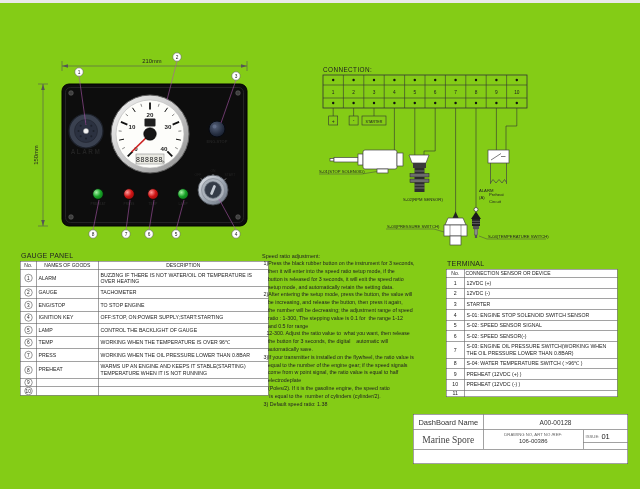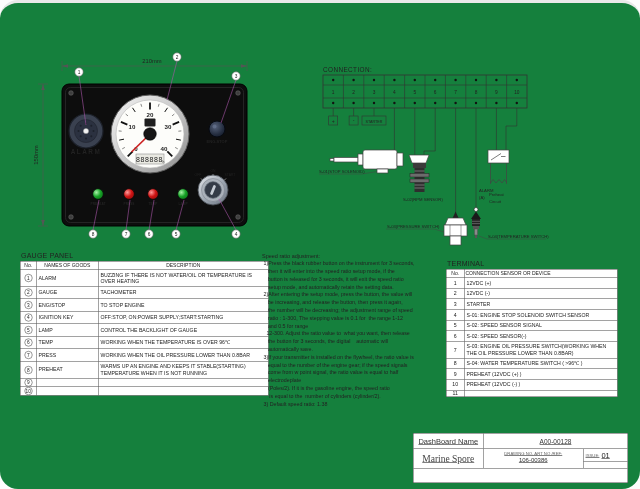--- a/index.html
+++ b/index.html
@@ -1,17 +1,17 @@
 <!DOCTYPE html>
 <html><head>
 <meta charset="utf-8">
 <style>
   html,body{margin:0;padding:0;}
   body{width:640px;height:489px;background:#fdfdfd;font-family:"Liberation Sans",sans-serif;overflow:hidden;}
-  .sheet{position:relative;width:640px;height:489px;background:#15803d;border-top:3px solid #e9e9e9;box-sizing:border-box;border-radius:18px;}
+  .sheet{position:relative;width:640px;height:489px;background:#84cc16;border-top:3px solid #e9e9e9;box-sizing:border-box;}
   svg text{font-family:"Liberation Sans",sans-serif;fill:#222;}
   .drawing{position:absolute;left:0;top:0;}
 
   
   .half{transform:scale(0.5);transform-origin:0 0;}
 
   .blocktitle{font-size:14px;color:#222;letter-spacing:0.5px;margin:0 0 4px 2px;}
 
   table.spec{border-collapse:collapse;table-layout:fixed;background:#fff;}
   table.spec td{border:1px solid #444;font-size:10.4px;line-height:1.18;color:#222;
@@ -22,21 +22,21 @@
   .circ{display:inline-block;width:14px;height:14px;border:1px solid #333;border-radius:50%;
     font-size:9.5px;line-height:13px;text-align:center;}
 
   .gauge-table{position:absolute;left:20px;top:248px;width:248px;height:146px;}
   .terminal-table{position:absolute;left:446px;top:256px;width:180px;height:150px;}
   .speed-notes{position:absolute;left:262px;top:250px;width:186px;height:166px;}
   .speed-notes .half{width:372px;}
   .sn-title{font-size:11px;color:#222;margin:0 0 1px 0;}
   .sn-body{font-size:10.6px;line-height:15.6px;color:#222;white-space:pre;}
 
-  .title-block{position:absolute;left:413px;top:430px;width:216px;height:51px;text-decoration:underline;}
+  .title-block{position:absolute;left:413px;top:411px;width:216px;height:51px;}
   .tb{width:430px;height:100px;border:1.5px solid #444;box-sizing:border-box;background:#fff;}
   .tb-row1{display:flex;height:30px;border-bottom:1px solid #444;}
   .tb-row2{display:flex;height:38px;border-bottom:1px solid #444;}
   .tb-row3{height:28px;}
   .tb-c1{width:140px;border-right:1px solid #444;display:flex;align-items:center;justify-content:center;box-sizing:border-box;}
   .tb-name-label{font-size:15px;color:#333;}
   .tb-name-value{flex:1;display:flex;align-items:center;justify-content:center;font-size:13px;color:#333;}
   .tb-brand{font-family:"Liberation Serif",serif;font-size:19px;color:#444;}
   .tb-drawing{width:200px;border-right:1px solid #444;box-sizing:border-box;text-align:center;padding-top:3px;}
   .tb-drawing-label{font-size:8.5px;color:#666;}

